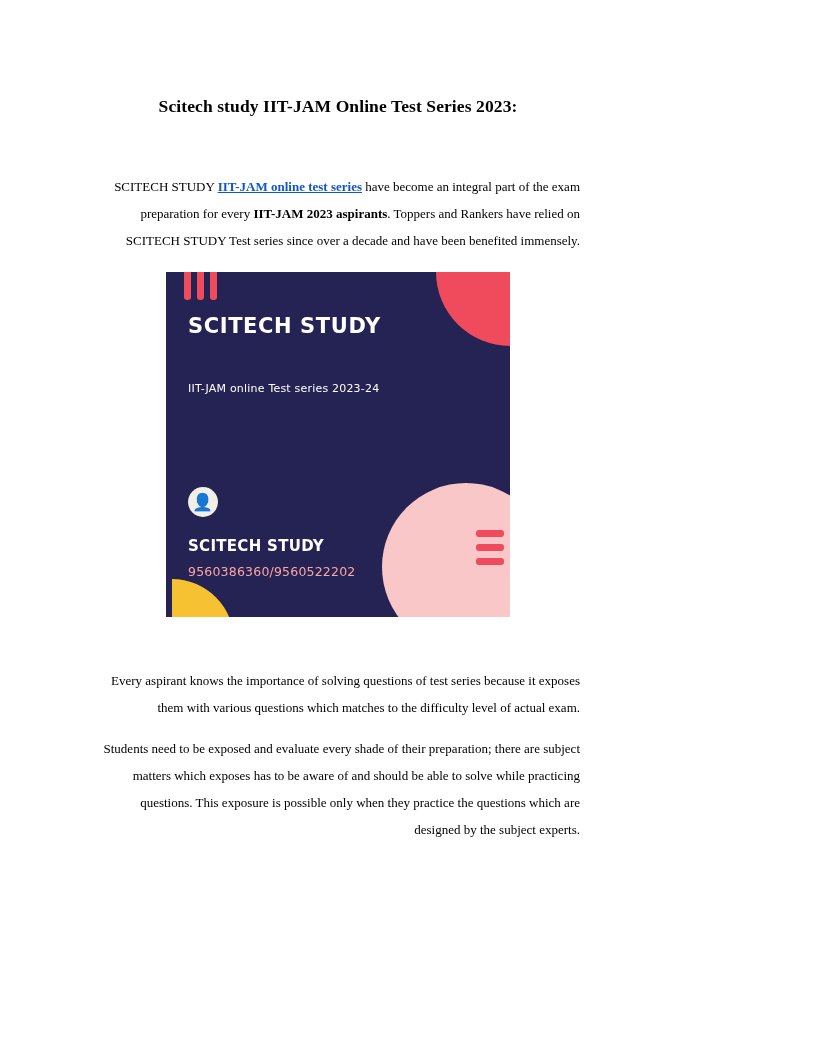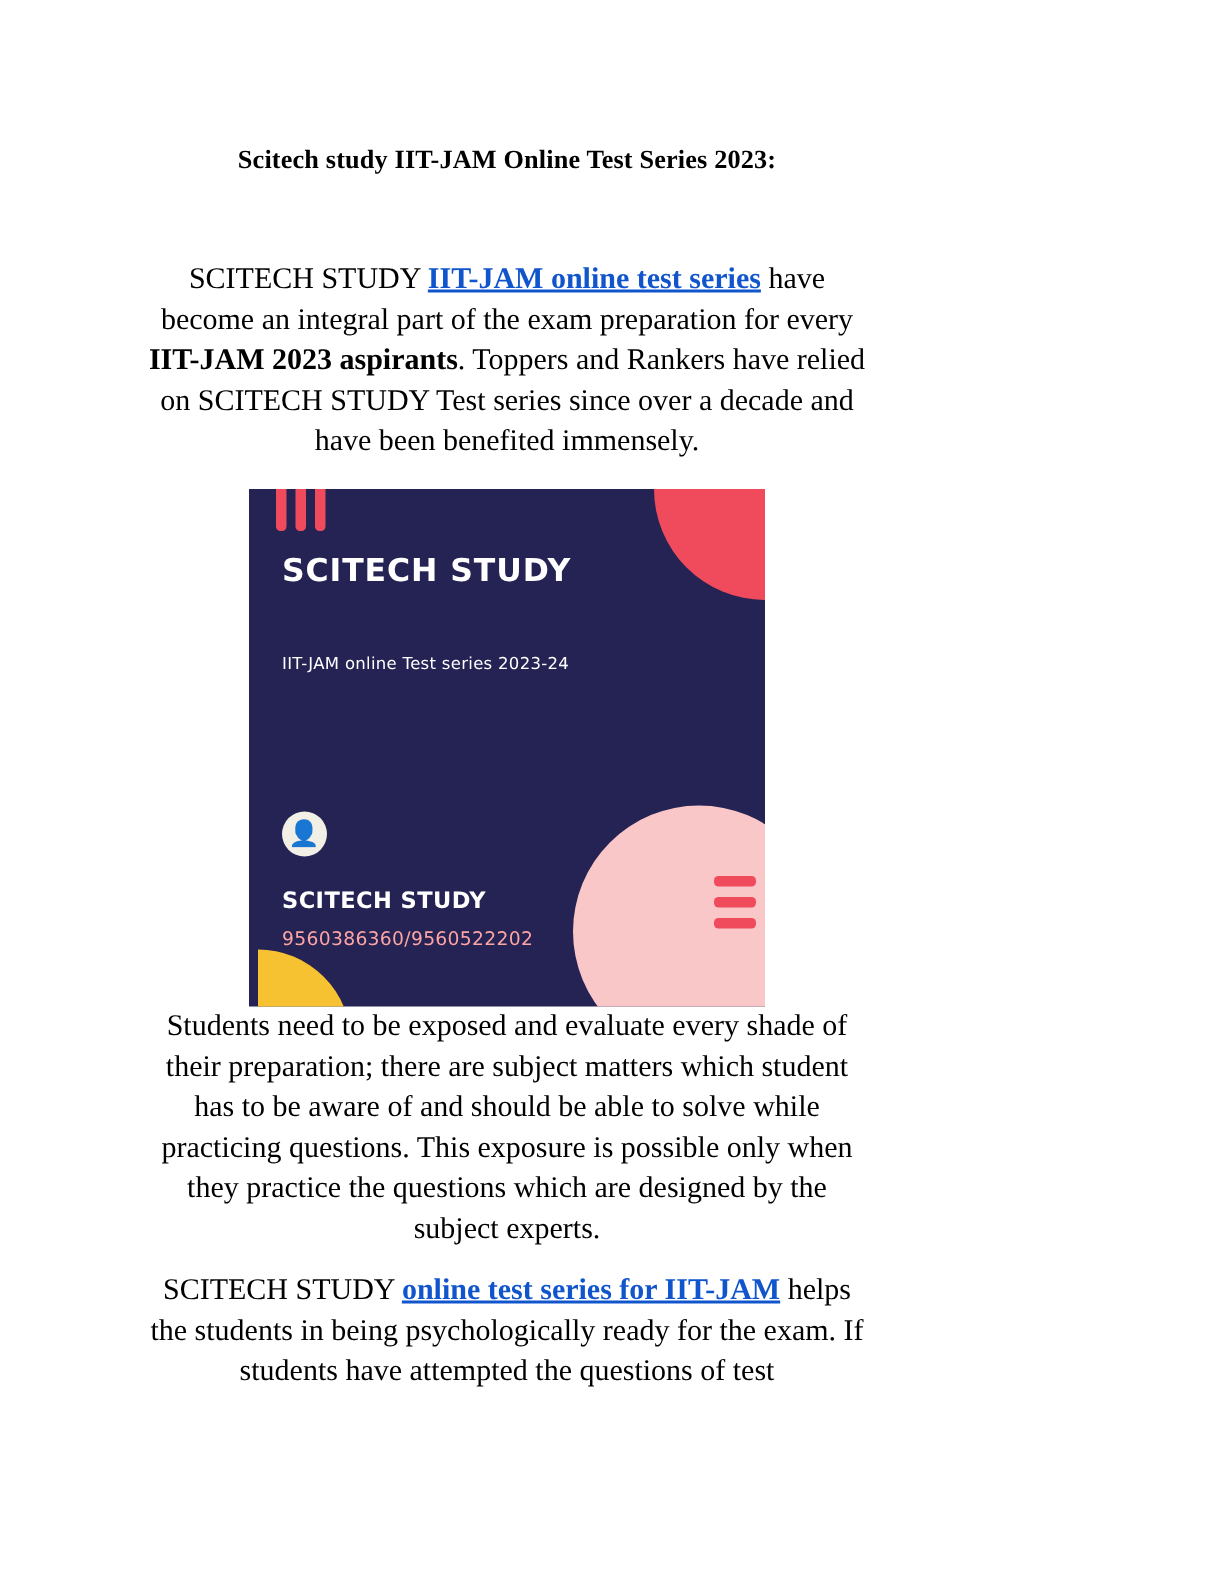--- a/index.html
+++ b/index.html
@@ -23,23 +23,23 @@
   }
   .doc-title {
     text-align: center;
     font-size: 17.5px;
     font-weight: bold;
     letter-spacing: 0.1px;
     margin: 18px 0 0 0;
     font-family: "Liberation Serif", serif;
   }
   .para {
-    font-size: 20px;
+    font-size: 13px;
     line-height: 27px;
-    text-align: center;
+    text-align: right;
     margin: 0 0 14px 0;
   }
   .para.first {
     margin-top: 56px;
   }
   .para b {
     font-weight: bold;
   }
   a.doclink {
     color: #1155cc;
@@ -201,22 +201,22 @@
       <div class="quad-bl"></div>
 
       <div class="brand">SCITECH STUDY</div>
       <div class="subtitle">IIT-JAM online Test series 2023-24</div>
       <div class="avatar">👤</div>
       <div class="footer-name">SCITECH STUDY</div>
       <div class="footer-phone">9560386360/9560522202</div>
     </div>
   </div>
 
+  <p class="para after-figure">
+    <span>Every aspirant knows the importance of solving questions of test series because it exposes them with various questions which matches to the difficulty level of actual exam.</span>
+  </p>
 
   <p class="para">
-    <span>Students need to be exposed and evaluate every shade of their preparation; there are subject matters which student has to be aware of and should be able to solve while practicing questions. This exposure is possible only when they practice the questions which are designed by the subject experts.</span>
+    <span>Students need to be exposed and evaluate every shade of their preparation; there are subject matters which exposes has to be aware of and should be able to solve while practicing questions. This exposure is possible only when they practice the questions which are designed by the subject experts.</span>
   </p>
 
-  <p class="para">
-    <span>SCITECH STUDY </span><a class="doclink" href="#">online test series for IIT-JAM</a><span> helps the students in being psychologically ready for the exam. If students have attempted the questions of test</span>
-  </p>
 
 </div>
 
 </body></html>

